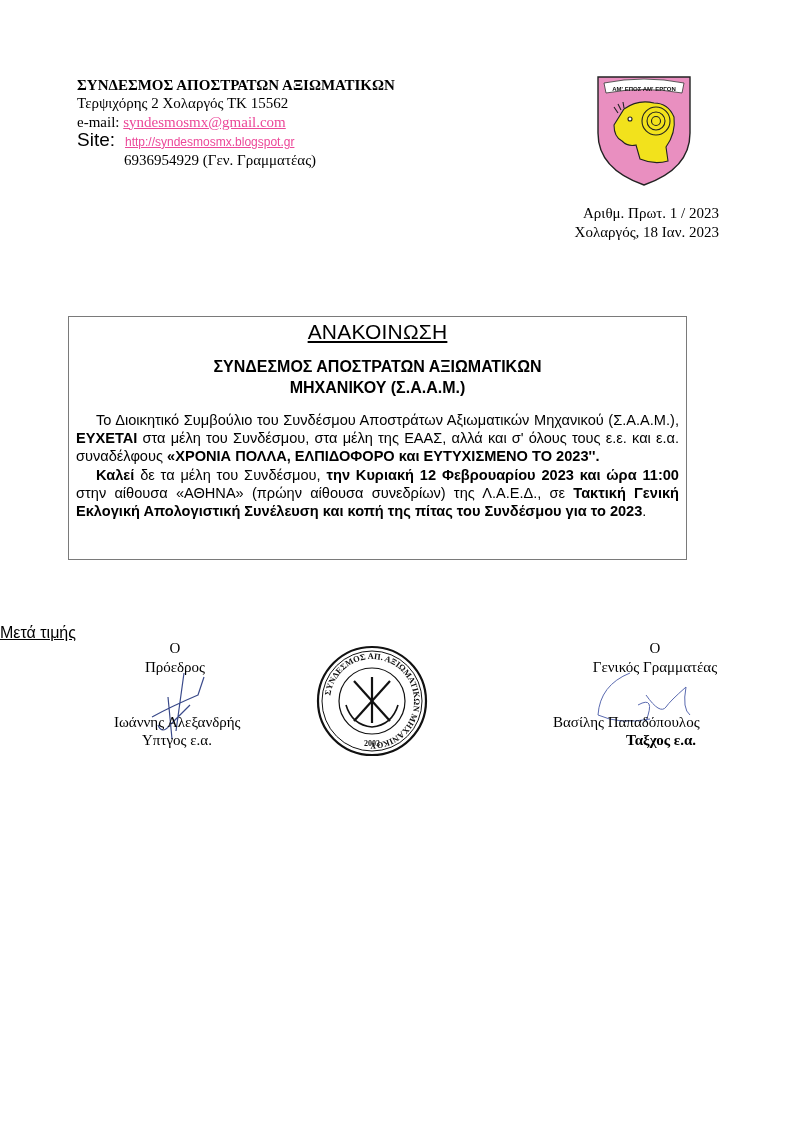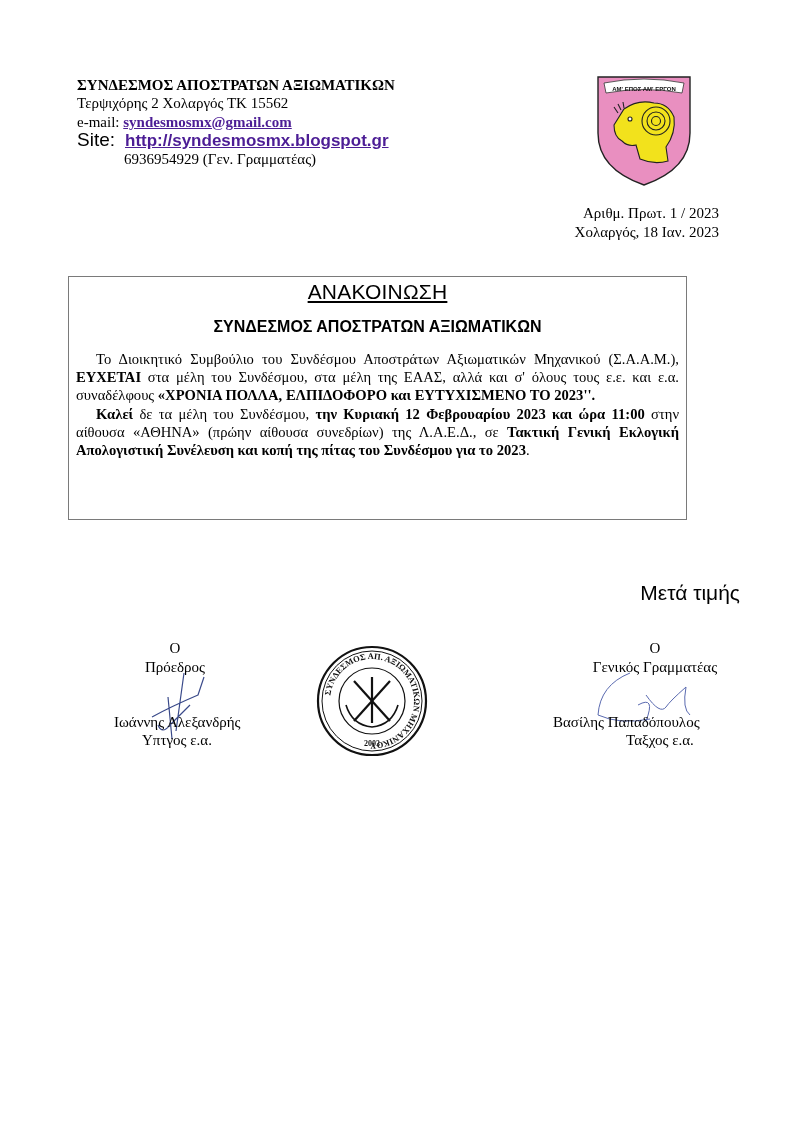--- a/index.html
+++ b/index.html
@@ -1,53 +1,53 @@
 <!DOCTYPE html>
 <html><head>
   <meta charset="utf-8">
   <style>
     html, body { margin: 0; padding: 0; background: #ffffff; }
     body { width: 794px; height: 1123px; position: relative; overflow: hidden; color: #000; }
     .serif { font-family: "Liberation Serif", "DejaVu Serif", serif; }
-    .sans { font-family: "Liberation Sans", "DejaVu Sans", sans-serif; }
+    .sans { font-family: "Liberation Sans", "DejaVu Sans", sans-serif; margin-top: 40px; }
 
     
     .letterhead { position: absolute; left: 77px; top: 76px; font-size: 15px; line-height: 18.3px; }
     .letterhead .org { font-weight: bold; }
-    .letterhead a { color: #4c1d95; text-decoration: underline; font-weight: bold; }
+    .letterhead a { color: #ec4899; text-decoration: underline; }
     .letterhead .row { white-space: nowrap; }
     .letterhead .site-label { font-family: "Liberation Sans", sans-serif; font-size: 19px; display: inline-block; width: 48px; }
-    .letterhead .site-link { font-family: "Liberation Sans", sans-serif; font-size: 17px; }
+    .letterhead .site-link { font-family: "Liberation Sans", sans-serif; font-size: 12px; }
     .letterhead .tel-label { display: inline-block; width: 47px; }
     .letterhead .indent { padding-left: 47px; }
 
     
     .emblem { position: absolute; left: 594px; top: 73px; width: 100px; height: 114px; }
 
     
     .ref { position: absolute; right: 75px; top: 204px; text-align: right; font-size: 15px; line-height: 18.5px; }
 
     
     .box { position: absolute; left: 68px; top: 276px; width: 619px; height: 244px; border: 1px solid #7a7a7a; box-sizing: border-box; }
     .box .title { text-align: center; font-size: 21px; font-weight: normal; text-decoration: underline; margin-top: 3px; letter-spacing: 0.2px; }
     .box .subtitle { text-align: center; font-size: 16px; font-weight: bold; line-height: 21px; margin-top: 12px; }
     .box .body { margin: 13px 7px 0 7px; font-size: 14.6px; line-height: 18.2px; text-align: justify; }
-    .box .body p { margin: 0; text-indent: 20px; font-family: Liberation Serif, serif; }
+    .box .body p { margin: 0; text-indent: 20px; }
     .box .body b { font-weight: bold; }
 
     
-    .closing { position: absolute; left: 0; width: 740px; top: 584px; text-align: right; font-size: 21px; line-height: 18.5px; }
+    .closing { position: absolute; left: 0; width: 740px; top: 584px; text-align: left; font-size: 16px; line-height: 18.5px; text-decoration: underline; }
 
     .sig { position: absolute; font-size: 15px; line-height: 18.5px; text-align: center; }
     .sig-left { left: 100px; top: 639px; width: 150px; }
     .sig-right { left: 560px; top: 639px; width: 190px; }
     .sig .name-l { position: absolute; left: 14px; top: 74px; white-space: nowrap; }
     .sig .rank-l { position: absolute; left: 42px; top: 92px; white-space: nowrap; }
     .sig .name-r { position: absolute; left: -7px; top: 74px; white-space: nowrap; }
-    .sig .rank-r { position: absolute; left: 66px; top: 92px; white-space: nowrap; }
+    .sig .rank-r { position: absolute; left: 66px; top: 92px; white-space: nowrap; font-weight: bold; }
     .sig-scribble { position: absolute; }
     .seal { position: absolute; left: 316px; top: 645px; width: 112px; height: 112px; }
   </style>
 </head>
 <body class="serif">
 
 <div class="letterhead">
   <div class="org row">ΣΥΝΔΕΣΜΟΣ ΑΠΟΣΤΡΑΤΩΝ ΑΞΙΩΜΑΤΙΚΩΝ</div>
   <div class="row">Τερψιχόρης 2 Χολαργός ΤΚ 15562</div>
   <div class="row">
@@ -75,20 +75,21 @@
 
 <div class="ref">
   <div>Αριθμ. Πρωτ. 1 / 2023</div>
   <div>Χολαργός, 18 Ιαν. 2023</div>
 </div>
 
 <div class="box sans">
   <div class="title">ΑΝΑΚΟΙΝΩΣΗ</div>
   <div class="subtitle">
     <div>ΣΥΝΔΕΣΜΟΣ ΑΠΟΣΤΡΑΤΩΝ ΑΞΙΩΜΑΤΙΚΩΝ</div>
+    <div>ΜΗΧΑΝΙΚΟΥ (Σ.Α.Α.Μ.)</div>
   </div>
   <div class="body">
     <p><span>Το Διοικητικό Συμβούλιο του Συνδέσμου Αποστράτων Αξιωματικών  Μηχανικού (Σ.Α.Α.Μ.), </span><b>ΕΥΧΕΤΑΙ</b><span> στα μέλη του Συνδέσμου, στα μέλη της ΕΑΑΣ, αλλά και σ' όλους τους ε.ε. και ε.α. συναδέλφους </span><b>«ΧΡΟΝΙΑ ΠΟΛΛΑ, ΕΛΠΙΔΟΦΟΡΟ και ΕΥΤΥΧΙΣΜΕΝΟ ΤΟ 2023''.</b></p>
     <p><b>Καλεί</b><span> δε τα μέλη του Συνδέσμου, </span><b>την Κυριακή 12 Φεβρουαρίου 2023 και ώρα 11:00</b><span> στην αίθουσα «ΑΘΗΝΑ» (πρώην αίθουσα συνεδρίων) της Λ.Α.Ε.Δ., σε </span><b>Τακτική Γενική Εκλογική Απολογιστική Συνέλευση και κοπή της πίτας του Συνδέσμου για το 2023</b><span>.</span></p>
   </div>
 </div>
 
 <div class="closing sans">
   <div>Μετά τιμής</div>
 </div>

